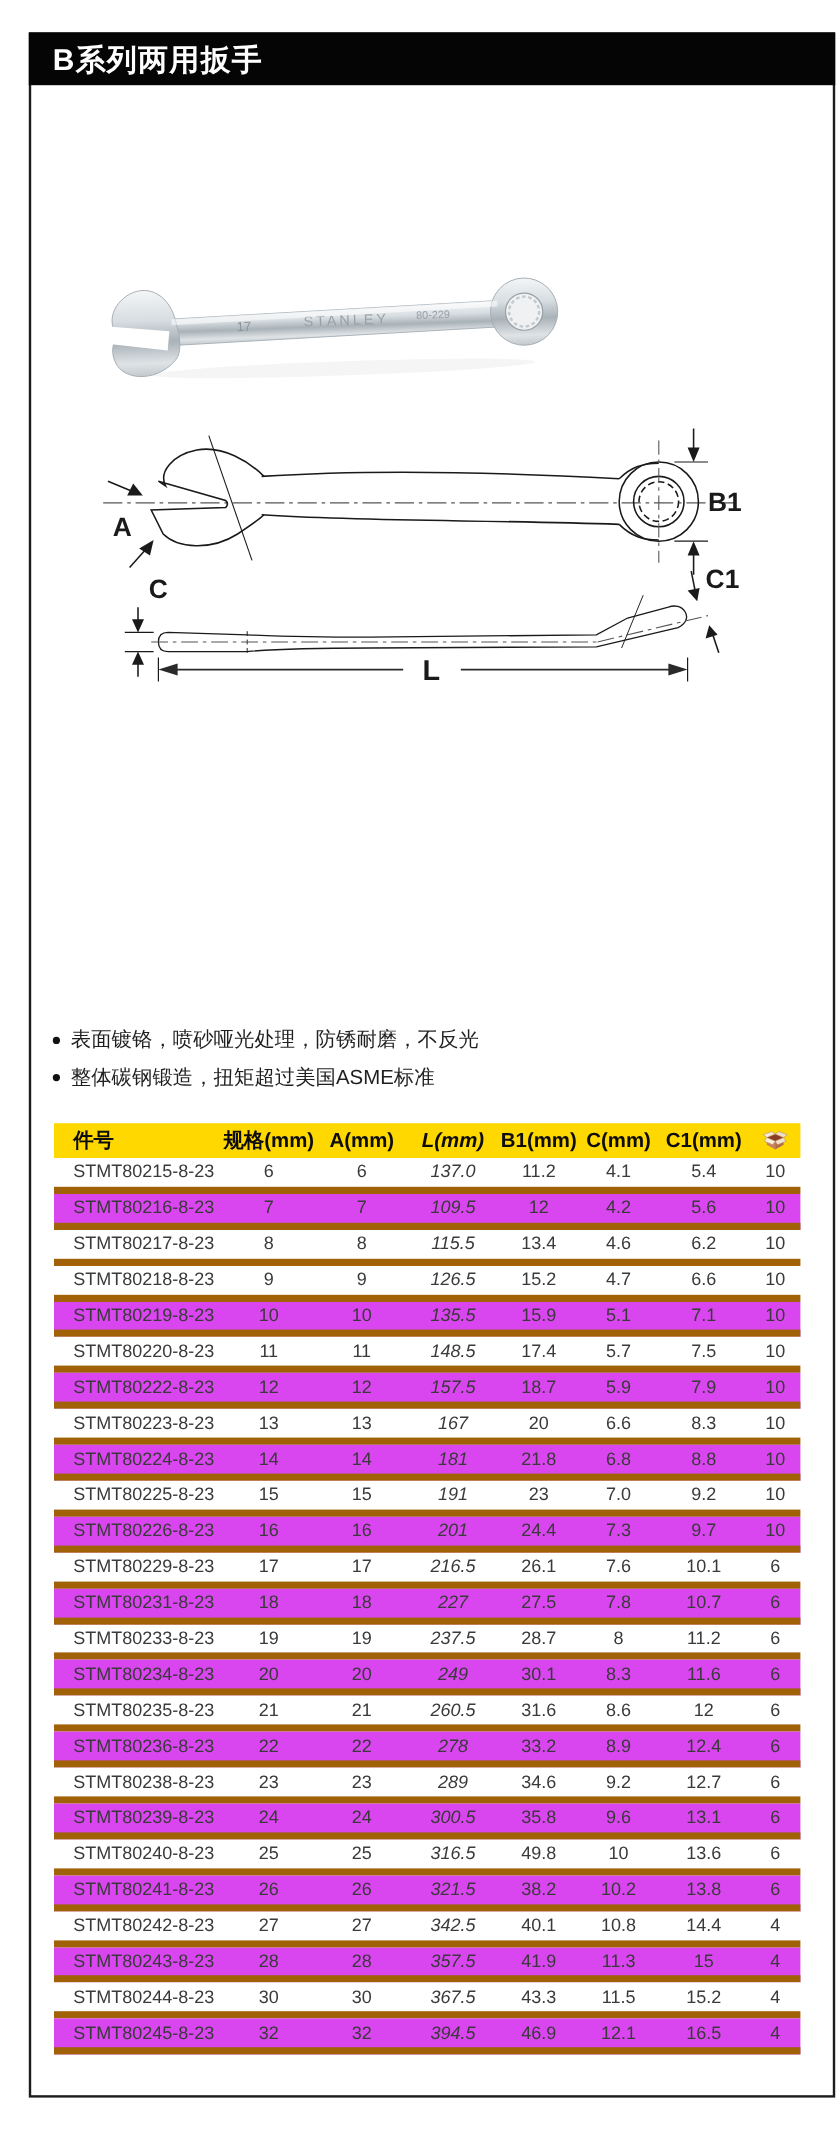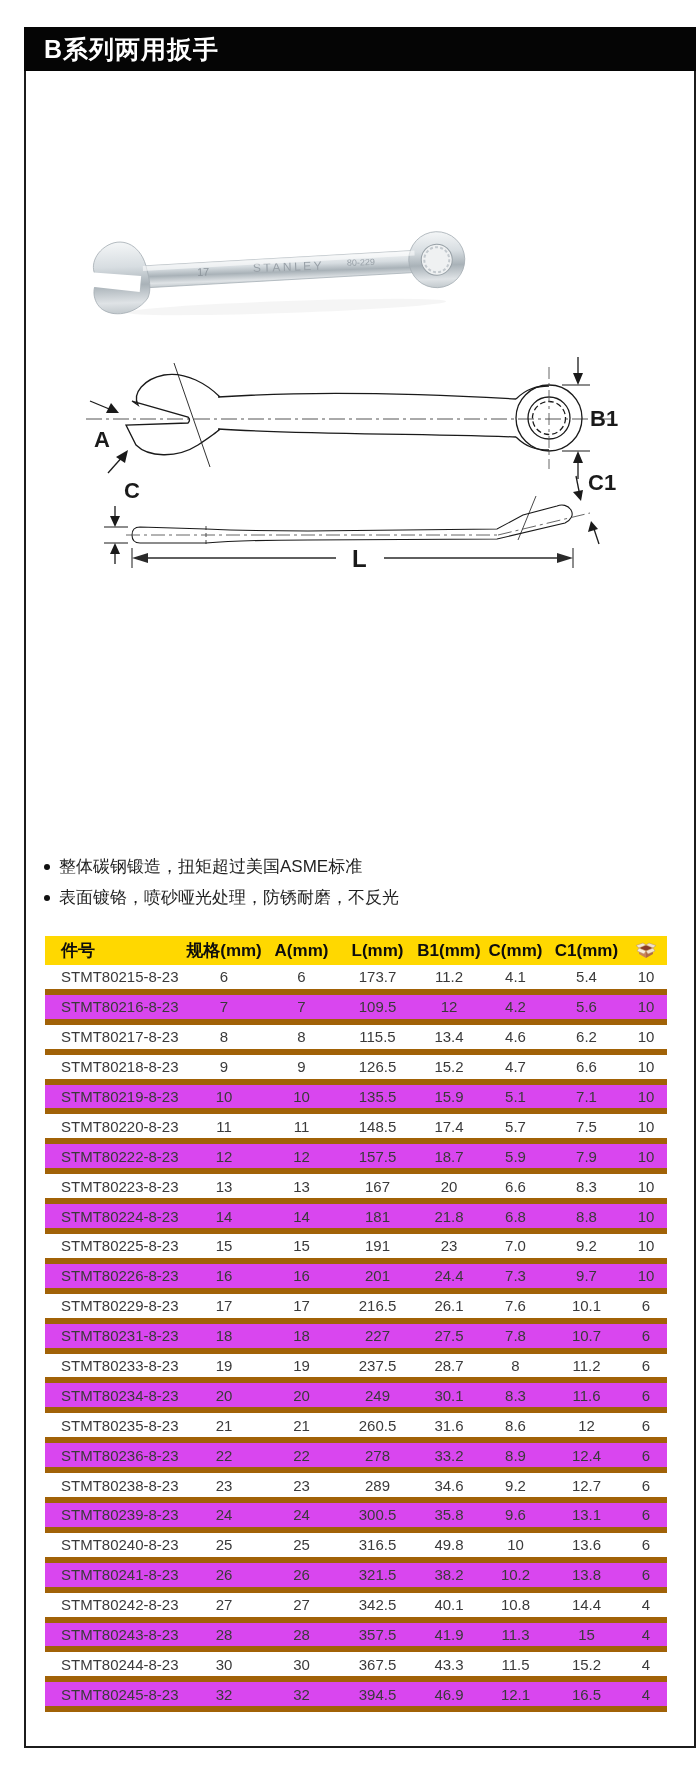--- a/index.html
+++ b/index.html
@@ -29,21 +29,21 @@
 
   .spec-table { position:absolute; left:45px; top:936px; width:622px; z-index:2;
                 font-size:15px; color:#3a3a3a; }
   .thead { display:flex; align-items:center; height:29px; background:#FFD800;
            font-weight:700; color:#0d0d0d; font-size:17px; }
   .tbody .tr { display:flex; align-items:center; height:29.9px;
                border-bottom:6px solid #a16207; background:#fff; }
   .tbody .tr.gray { background:#d946ef; }
   .th, .td { display:flex; align-items:center; justify-content:center; height:100%; }
   .c0 { width:140px; justify-content:flex-start; padding-left:16px; }
-  .c1 { width:78px; } .c2 { width:77px; } .c3 { width:75px; }
+  .c1 { width:78px; } .c2 { width:77px; } .c3 { width:75px;font-style:italic; }
   .c4 { width:68px; } .c5 { width:65px; } .c6 { width:77px; } .c7 { width:42px; }
   .qty-th svg { display:block; }
 </style>
 </head>
 <body>
 
 <div class="page">
 
   <div class="sheet-border"></div>
 
@@ -149,25 +149,25 @@
       </g>
       <text class="dim-label" x="56" y="30" font-size="22">C</text>
       <text class="dim-label" x="520" y="22" font-size="22">C1</text>
       <text class="dim-label" x="284" y="99" font-size="24">L</text>
     </svg>
   </div>
 
   <ul class="features">
     <li>
       <span class="dot"></span>
-      <span>整体碳钢锻造，扭矩超过美国ASME标准</span>
+      <span>表面镀铬，喷砂哑光处理，防锈耐磨，不反光</span>
     </li>
     <li>
       <span class="dot"></span>
-      <span>表面镀铬，喷砂哑光处理，防锈耐磨，不反光</span>
+      <span>整体碳钢锻造，扭矩超过美国ASME标准</span>
     </li>
   </ul>
 
   <div class="spec-table">
     <div class="thead" id="thead">
       <div class="th c0">件号</div>
         <div class="th c1">规格(mm)</div>
         <div class="th c2">A(mm)</div>
         <div class="th c3">L(mm)</div>
         <div class="th c4">B1(mm)</div>
@@ -183,21 +183,21 @@
           <polygon points="4,6 2,9 9,12 11,9" fill="#f8eedd" stroke="#b98d63" stroke-width="0.5"></polygon>
           <polygon points="18,6 20,9 13,12 11,9" fill="#f1e3cf" stroke="#b98d63" stroke-width="0.5"></polygon>
         </svg>
       </div>
     </div>
     <div class="tbody" id="tbody">
         <div class="tr">
           <div class="td c0">STMT80215-8-23</div>
           <div class="td c1">6</div>
           <div class="td c2">6</div>
-          <div class="td c3">173.7</div>
+          <div class="td c3">137.0</div>
           <div class="td c4">11.2</div>
           <div class="td c5">4.1</div>
           <div class="td c6">5.4</div>
           <div class="td c7">10</div>
         </div>
         <div class="tr gray">
           <div class="td c0">STMT80216-8-23</div>
           <div class="td c1">7</div>
           <div class="td c2">7</div>
           <div class="td c3">109.5</div>

